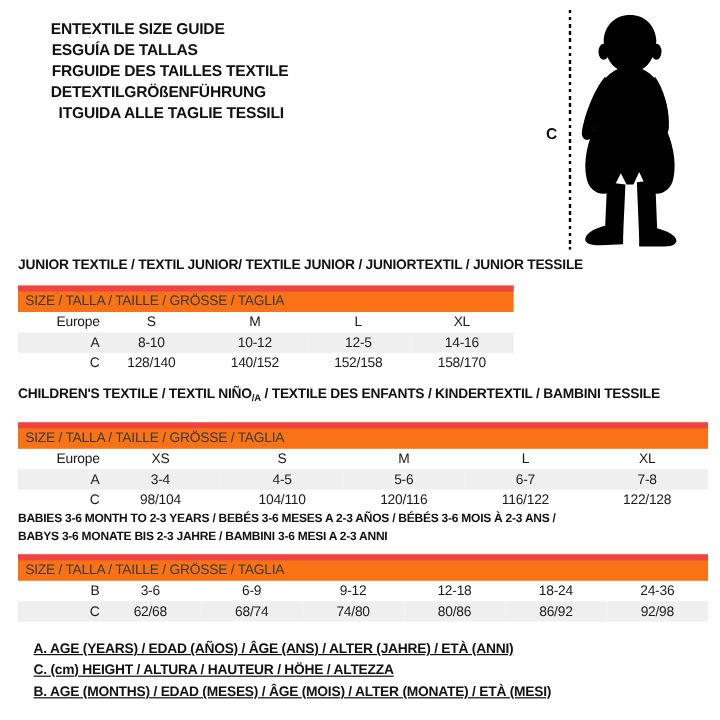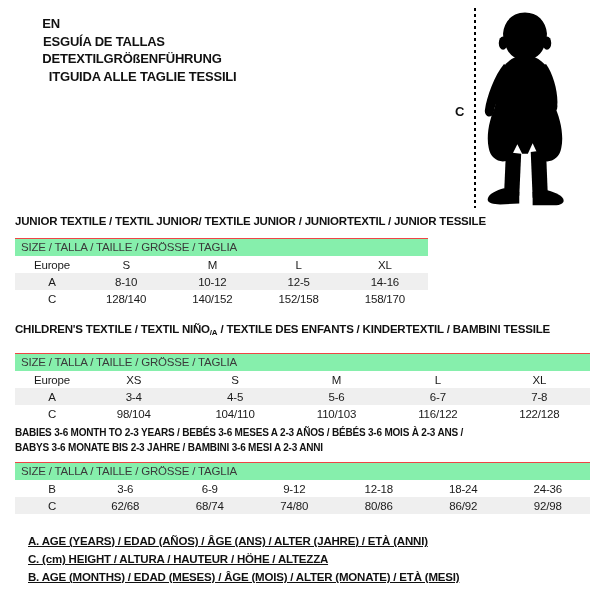--- a/index.html
+++ b/index.html
@@ -17,52 +17,57 @@
     background:repeating-linear-gradient(to bottom,#000 0 3px,transparent 3px 6px);
   }
   .height-c{position:absolute;left:455px;top:104px;font-weight:bold;font-size:13px;}
   .toddler{position:absolute;left:483px;top:8px;width:84px;height:200px;}
   
   .section{position:absolute;left:15px;}
   .sec-title{font-weight:bold;font-size:11.5px;letter-spacing:-0.2px;line-height:14px;white-space:nowrap;}
   .sec-title .subA{font-size:8px;vertical-align:-2px;}
   .sec-title-lines div{font-weight:bold;font-size:10px;letter-spacing:-0.2px;line-height:15px;white-space:nowrap;}
   .size-band{
-    background:#86efac;border-top:1px solid #ef4444;color:#3a3a3a;
+    background:#f97316;border-top:5px solid #ef4444;color:#3a3a3a;
     font-size:11.5px;line-height:17px;height:17px;padding-left:6px;letter-spacing:-0.2px;
   }
   #section-1{top:214px;width:413px;}
   #section-1 .size-band{margin-top:10px;}
   #section-2{top:322px;width:575px;}
   #section-2 .size-band{margin-top:13px;}
   #section-3{top:425px;width:575px;}
   #section-3 .size-band{margin-top:7px;}
   table{border-collapse:collapse;table-layout:fixed;width:100%;}
   td{
     height:17px;font-size:11.5px;text-align:center;padding:0;color:#1a1a1a;
     white-space:nowrap;letter-spacing:-0.2px;
   }
-  td:first-child{text-align:center;padding-left:6px;width:62px;}
+  td:first-child{text-align:right;padding-left:6px;width:62px;}
   tr:nth-child(even) td{background:#efefef;}
   
   .legend{position:absolute;left:28px;top:532px;text-decoration:underline;}
   .legend div{font-weight:bold;font-size:11.5px;line-height:18px;letter-spacing:-0.2px;white-space:nowrap;}
 </style>
 </head>
 <body>
 
 <div class="page">
 
   <div class="lang-list">
       <div class="lang-row">
         <span class="lang-code">EN</span>
+        <span>TEXTILE SIZE GUIDE</span>
       </div>
       <div class="lang-row">
         <span class="lang-code">ES</span>
         <span>GUÍA DE TALLAS</span>
+      </div>
+      <div class="lang-row">
+        <span class="lang-code">FR</span>
+        <span>GUIDE DES TAILLES TEXTILE</span>
       </div>
       <div class="lang-row">
         <span class="lang-code">DE</span>
         <span>TEXTILGRÖßENFÜHRUNG</span>
       </div>
       <div class="lang-row">
         <span class="lang-code">IT</span>
         <span>GUIDA ALLE TAGLIE TESSILI</span>
       </div>
     </div>
@@ -134,21 +139,21 @@
             <td>3-4</td>
             <td>4-5</td>
             <td>5-6</td>
             <td>6-7</td>
             <td>7-8</td>
           </tr>
           <tr>
             <td>C</td>
             <td>98/104</td>
             <td>104/110</td>
-            <td>110/103</td>
+            <td>120/116</td>
             <td>116/122</td>
             <td>122/128</td>
           </tr>
         </tbody>
     </table>
   </div>
 
   <div class="section" id="section-3">
     <div class="sec-title-lines">
       <div>BABIES 3-6 MONTH TO 2-3 YEARS / BEBÉS 3-6 MESES A 2-3 AÑOS / BÉBÉS 3-6 MOIS À 2-3 ANS /</div>

